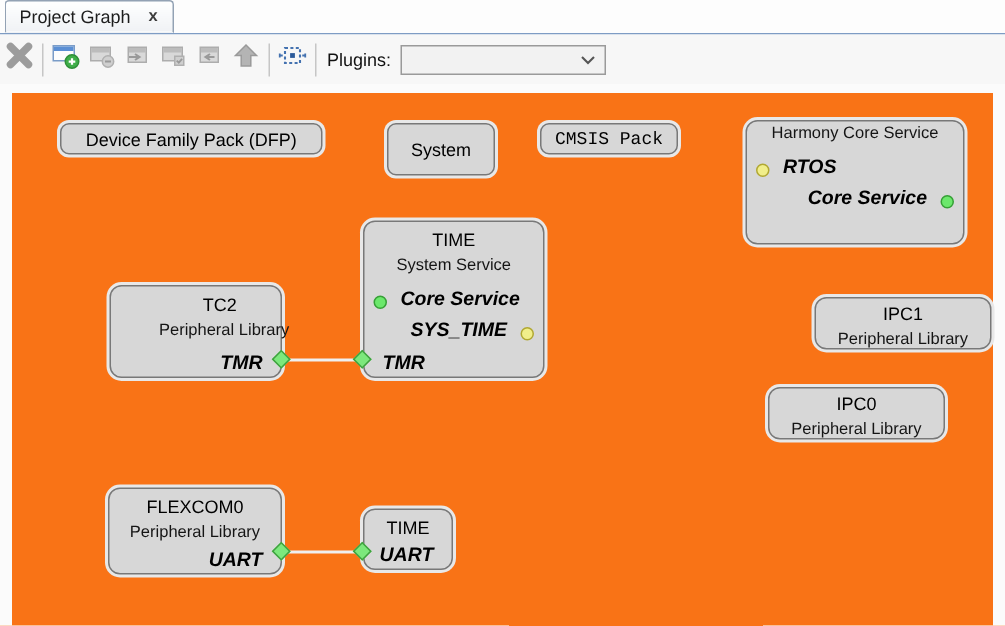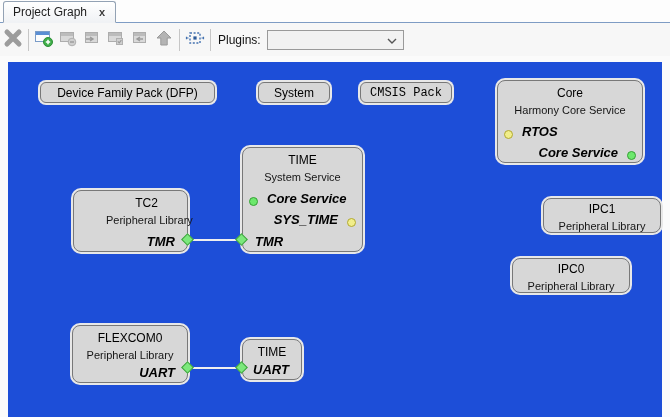--- a/index.html
+++ b/index.html
@@ -1,20 +1,20 @@
 <!DOCTYPE html>
 <html><head>
 <meta charset="utf-8">
 <style>
   * { margin:0; padding:0; box-sizing:border-box; }
   html,body { width:670px; height:417px; overflow:hidden; background:#fbfbfb;
               font-family:"Liberation Sans", sans-serif; }
 
   
-  .tabstrip { height:23px; display:flex; align-items:center;
+  .tabstrip { height:23px; display:flex; align-items:flex-start;
               background:#fdfdfd; border-bottom:1px solid #7e9cc4; }
   .tab { height:22px; margin-left:3px; margin-bottom:-1px;
          display:flex; align-items:center; gap:10px; padding:0 8px 0 9px;
          background:linear-gradient(#ffffff,#f0f2f5);
          border:1px solid #93a2b4; border-bottom:1px solid #f0f2f5;
          border-radius:3px 3px 0 0; }
   .tab-label { font-size:12px; color:#1d1d1d; white-space:nowrap; }
   .tab-close { font-size:11px; font-weight:bold; color:#3c3c3c; cursor:pointer;
                line-height:12px; padding:1px 2px; }
 
@@ -24,21 +24,21 @@
   .tbtn { width:24px; height:24px; display:flex; align-items:center; justify-content:center; }
   .tsep { width:1px; height:22px; background:#c6c6c6; margin:0 3px; }
   .plugins-label { font-size:12px; color:#111; margin:0 6px 0 4px; }
   .plugins-select { width:137px; height:20px; border:1px solid #9a9a9a; background:#f2f2f2;
                     display:flex; align-items:center; justify-content:space-between;
                     padding:0 5px; }
   .plugins-value { font-size:11px; color:#333; }
 
   
   .canvas { position:relative; width:654px; height:355px; margin:6px 8px 0 8px;
-            background:#1d4ed8; }
+            background:#f97316; }
 
   .node { position:absolute; background:#d7d7d7; border:1px solid #787878;
           border-radius:8px; box-shadow:0 0 0 2px #e8e8e8; color:#000; }
   .node-sm { border-radius:6px; display:flex; align-items:center; justify-content:center; }
   .node-title { font-size:12px; text-align:center; line-height:18px; margin-top:3px;
                 white-space:nowrap; }
   .node-sub { font-size:11px; text-align:center; line-height:16px; color:#151515;
               white-space:nowrap; }
   .port-row { position:relative; height:21px; display:flex; align-items:flex-end;
               font-size:13px; font-weight:bold; font-style:italic; white-space:nowrap; }
@@ -155,29 +155,28 @@
   <div class="conn" style="left:180px; top:305px; width:54px;"></div>
 
   <div class="pdiamond" style="left:175px; top:173px;"></div>
   <div class="pdiamond" style="left:229px; top:173px;"></div>
   <div class="pdiamond" style="left:175px; top:301px;"></div>
   <div class="pdiamond" style="left:229px; top:301px;"></div>
 
   <div class="node node-sm" style="left:32px; top:20px; width:175px; height:21px;">
     <span class="node-title" style="margin-top:0;">Device Family Pack (DFP)</span>
   </div>
-  <div class="node node-sm" style="left:250px; top:20px; width:72px; height:21px;">
+  <div class="node node-sm" style="left:250px; top:20px; width:72px; height:35px;">
     <span class="node-title" style="margin-top:0;">System</span>
   </div>
   <div class="node node-sm" style="left:352px; top:20px; width:92px; height:21px;">
     <span class="node-title" style="margin-top:0;font-family:Liberation Mono, monospace;">CMSIS Pack</span>
   </div>
 
   <div class="node" style="left:489px; top:18px; width:146px; height:83px;">
-    <div class="node-title">Core</div>
     <div class="node-sub">Harmony Core Service</div>
     <div class="port-row pl">
       <span class="pcircle yellow"></span>
       <span>RTOS</span>
     </div>
     <div class="port-row pr">
       <span>Core Service</span>
       <span class="pcircle green"></span>
     </div>
   </div>

